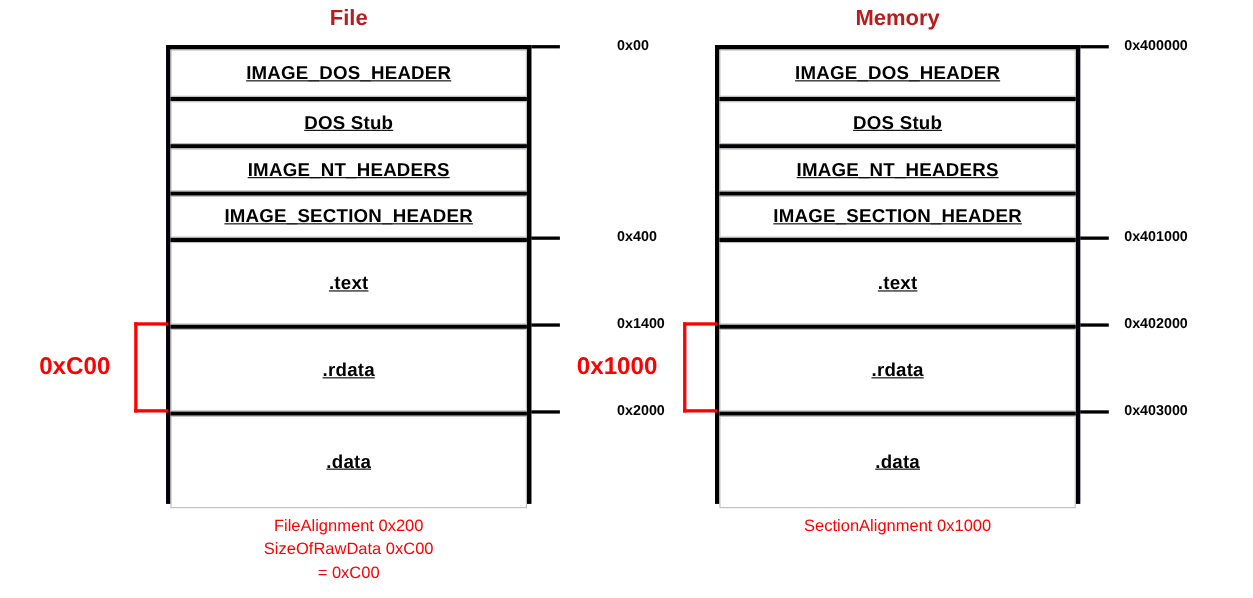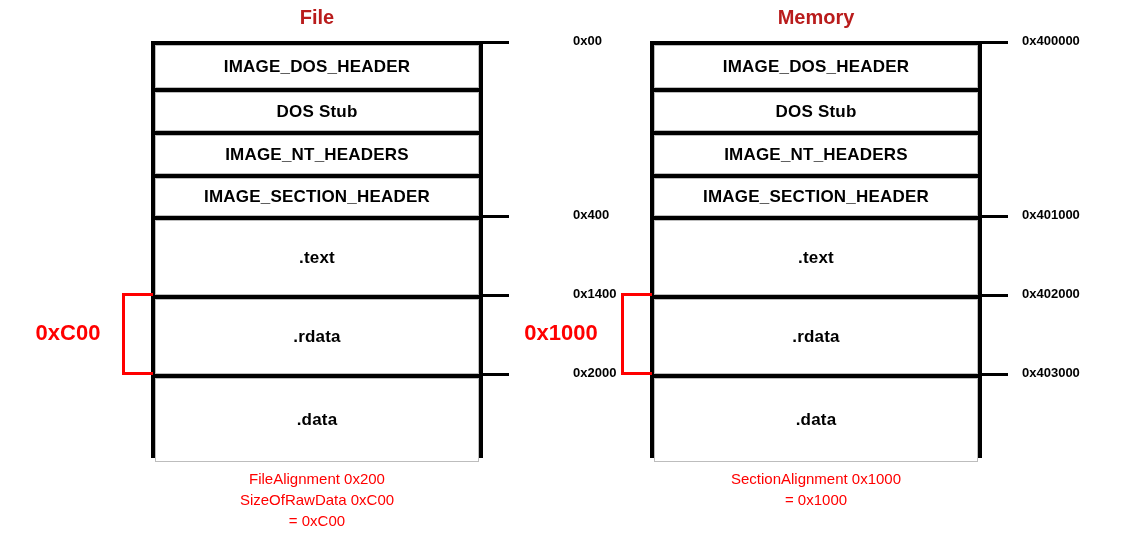--- a/index.html
+++ b/index.html
@@ -36,20 +36,21 @@
   }
   .panel.file .panel-title   { left: 217px; width: 200px; }
   .panel.memory .panel-title { left: 216px; width: 200px; }
 
   
   .layout-box {
     position: absolute;
     box-sizing: border-box;
     border: 4px solid #000000;
     background: #4c1d95;
+    text-decoration: underline;
   }
   .panel.file .layout-box   { left: 151px; top: 41px; width: 332px; height: 417px; }
   .panel.memory .layout-box { left: 150px; top: 41px; width: 332px; height: 417px; }
 
   .seg {
     box-sizing: border-box;
     position: relative;
     border-bottom: 4px solid #000000;
     background: #ffffff;
     display: flex;
@@ -86,21 +87,21 @@
   .panel.memory .tick { left: 482px; }
 
   .tick-label {
     position: absolute;
     font-size: 13px;
     font-weight: bold;
     color: #000000;
     white-space: nowrap;
     line-height: 14px;
   }
-  .panel.file .tick-label   { left: 573px; }
+  .panel.file .tick-label   { left: 561px; }
   .panel.memory .tick-label { left: 522px; }
 
   
   .bracket {
     position: absolute;
     box-sizing: border-box;
     border: 3px solid #ff0000;
     border-right: none;
     background: transparent;
   }
@@ -211,21 +212,20 @@
       </div>
     </div>
 
   <div></div>
 
   <div class="bracket"></div>
   <div class="bracket-label">0x1000</div>
 
   <div class="caption">
       <div>SectionAlignment 0x1000</div>
-      <div>= 0x1000</div>
     </div>
 <div class="tick" style="top: 41px;"></div>
     <div class="tick-label" style="top: 34px;">0x400000</div>
     <div class="tick" style="top: 215px;"></div>
     <div class="tick-label" style="top: 208px;">0x401000</div>
     <div class="tick" style="top: 294px;"></div>
     <div class="tick-label" style="top: 287px;">0x402000</div>
     <div class="tick" style="top: 373px;"></div>
     <div class="tick-label" style="top: 366px;">0x403000</div>
   </div>

